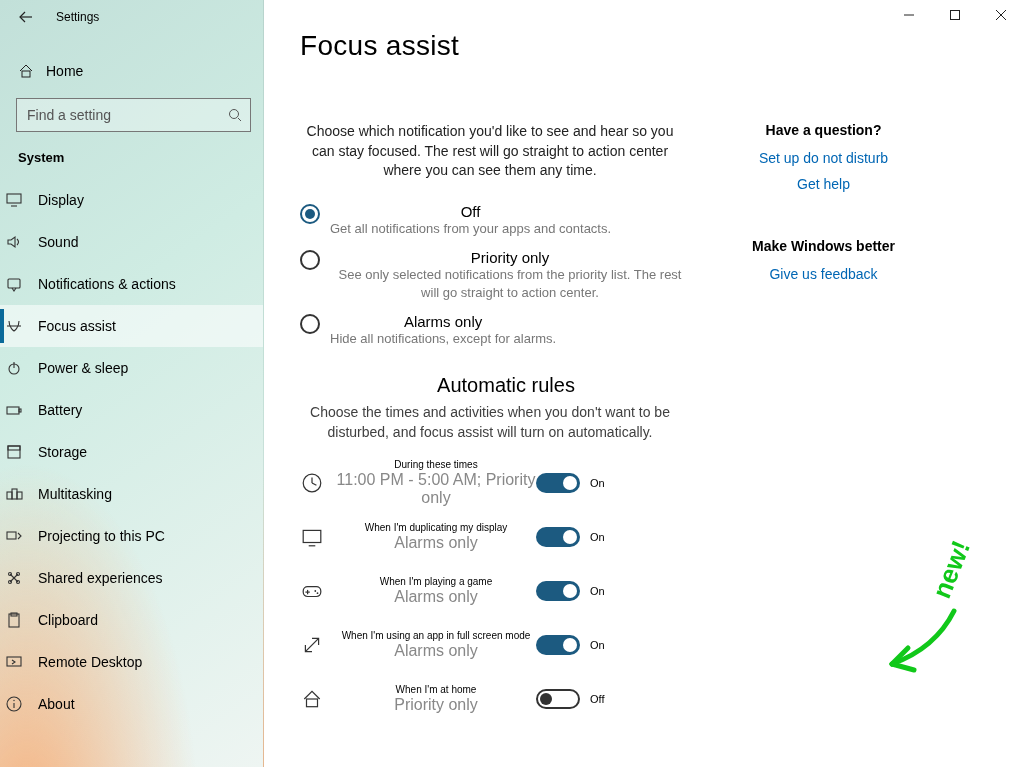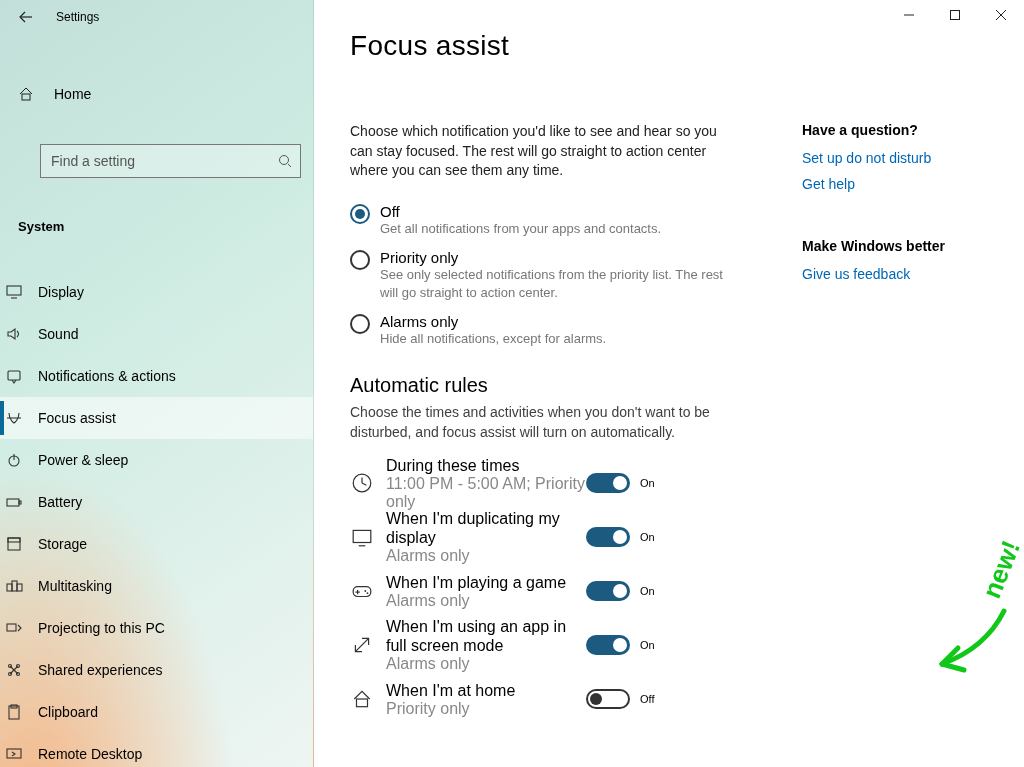--- a/index.html
+++ b/index.html
@@ -4,71 +4,71 @@
 <style>
   * { box-sizing: border-box; margin: 0; padding: 0; }
   html, body { width: 1024px; height: 767px; overflow: hidden; font-family: "Segoe UI", Arial, sans-serif; background: #fff; color: #000; }
   .window { position: relative; width: 1024px; height: 767px; display: flex; flex-direction: column; }
   .caption-buttons { position: absolute; top: 0; right: 0; display: flex; }
   .caption-buttons div { width: 46px; height: 30px; display: flex; align-items: center; justify-content: center; }
   .caption-buttons svg { stroke: #222; stroke-width: 1; fill: none; }
   .body { flex: 1; display: flex; min-height: 0; }
 
   .sidebar {
-    width: 314px; height: 100%; position: relative;
+    width: 264px; height: 100%; position: relative;
     background: radial-gradient(120% 90% at 10% 110%, #f7b07b 0%, rgba(247,176,123,0) 55%),
                 linear-gradient(145deg, #c2e0d9 0%, #cfece3 40%, #eef5f2 100%);
     border-right: 1px solid rgba(0,0,0,0.05);
-    display: flex; flex-direction: column; gap: 23px;
+    display: flex; flex-direction: column;
   }
   .top-row { display: flex; align-items: center; height: 34px; padding-left: 14px; font-size: 12px; }
   .back-arrow { width: 24px; display: inline-flex; align-items: center; justify-content: center; }
   .app-title { margin-left: 18px; }
   .home-row { display: flex; align-items: center; height: 38px; padding-left: 18px; margin-top: 18px; font-size: 14px; }
   .home-row .icon { width: 20px; display: inline-flex; }
-  .home-row .text { margin-left: 16px; }
-
-  .search-wrap { padding: 8px 12px 12px 16px; margin-left: 24px; }
+  .home-row .text { margin-left: 8px; }
+
+  .search-wrap { padding: 8px 12px 12px 16px; }
   .search { position: relative; height: 34px; border: 1px solid #777; background: rgba(255,255,255,0.3); }
   .search input { border: none; outline: none; background: transparent; width: calc(100% - 36px); height: 100%; padding: 0 10px; font-size: 14px; color: #555; }
   .search input::placeholder { color: #555; }
   .search-icon { position: absolute; right: 8px; top: 50%; transform: translateY(-50%); }
 
   .section-label { font-size: 13px; font-weight: 600; padding: 6px 18px 14px 18px; }
 
   .navlist { flex: 1; overflow: hidden; }
   .navitem { display: flex; align-items: center; height: 42px; padding-left: 4px; font-size: 14px; position: relative; }
   .navitem .icon { width: 20px; display: inline-flex; align-items: center; justify-content: center; }
   .navitem .text { margin-left: 14px; }
   .navitem.selected { background: rgba(255,255,255,0.55); }
   .navitem.selected::before { content: ""; position: absolute; left: 0; top: 4px; bottom: 4px; width: 4px; background: #0a6a9a; }
 
   .content { flex: 1; padding: 30px 28px 0 36px; overflow: hidden; position: relative; }
   .page-title { font-size: 28px; font-weight: 400; margin-bottom: 60px; letter-spacing: .3px; }
-  .cols { display: flex; }
+  .cols { display: flex; text-align: center; }
   .col-main { width: 412px; }
   .col-side { margin-left: 40px; }
 
   .desc { font-size: 14px; color: #222; max-width: 380px; line-height: 1.4; margin-bottom: 22px; }
 
   .radio-item { display: flex; align-items: flex-start; margin-bottom: 12px; }
   .radio { width: 20px; height: 20px; border: 2px solid #333; border-radius: 50%; flex: 0 0 auto; margin-top: 1px; position: relative; }
   .radio.checked { border-color: #1c5a80; }
   .radio.checked::after { content: ""; position: absolute; left: 3px; top: 3px; width: 10px; height: 10px; border-radius: 50%; background: #1c5a80; }
   .radio-body { margin-left: 10px; max-width: 360px; }
   .radio-label { font-size: 15px; }
   .radio-sub { font-size: 13px; color: #777; line-height: 1.35; }
   .link { color: #0066b4; font-size: 14px; cursor: pointer; }
 
   .section-title { font-size: 20px; font-weight: 400; margin: 26px 0 6px; }
 
   .rule { display: flex; align-items: center; height: 54px; }
   .rule .icon { width: 24px; display: inline-flex; align-items: center; justify-content: center; }
   .rule-body { margin-left: 12px; width: 200px; }
-  .rule-title { font-size: 16px; line-height: 1.2; }
+  .rule-title { font-size: 10px; line-height: 1.2; }
   .rule-sub { font-size: 16px; color: #888; }
   .toggle-wrap { display: flex; align-items: center; }
   .toggle { width: 44px; height: 20px; border-radius: 10px; position: relative; }
   .toggle.on { background: #1c5a80; }
   .toggle.off { background: #fff; border: 2px solid #333; }
   .toggle.on::after { content: ""; position: absolute; right: 3px; top: 3px; width: 14px; height: 14px; border-radius: 50%; background: #fff; }
   .toggle.off::after { content: ""; position: absolute; left: 2px; top: 2px; width: 12px; height: 12px; border-radius: 50%; background: #333; }
   .toggle-label { margin-left: 10px; font-size: 11px; }
 
   .side-heading { font-size: 14px; font-weight: 600; margin-bottom: 12px; }

